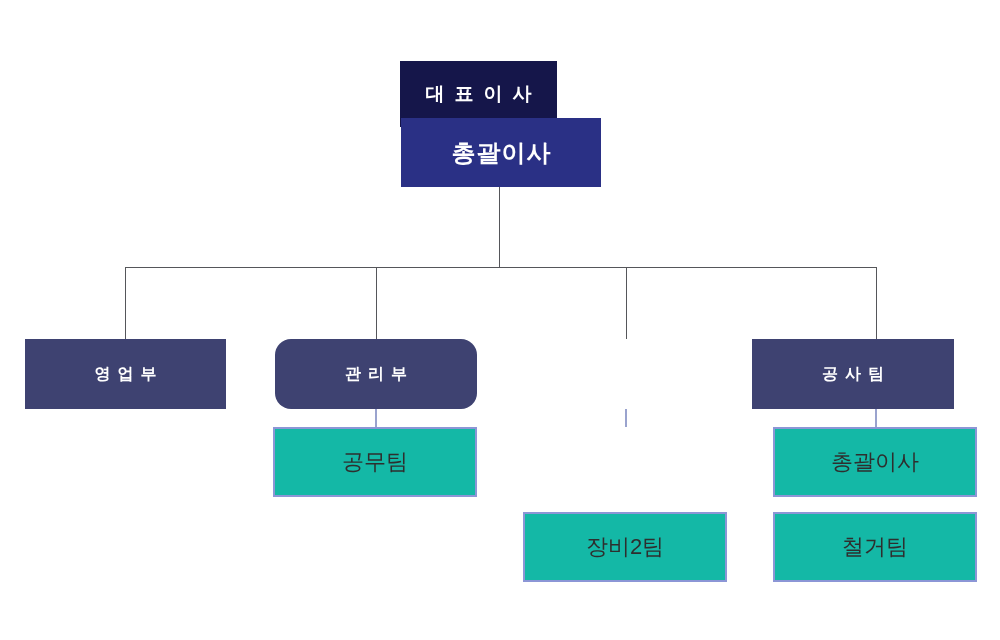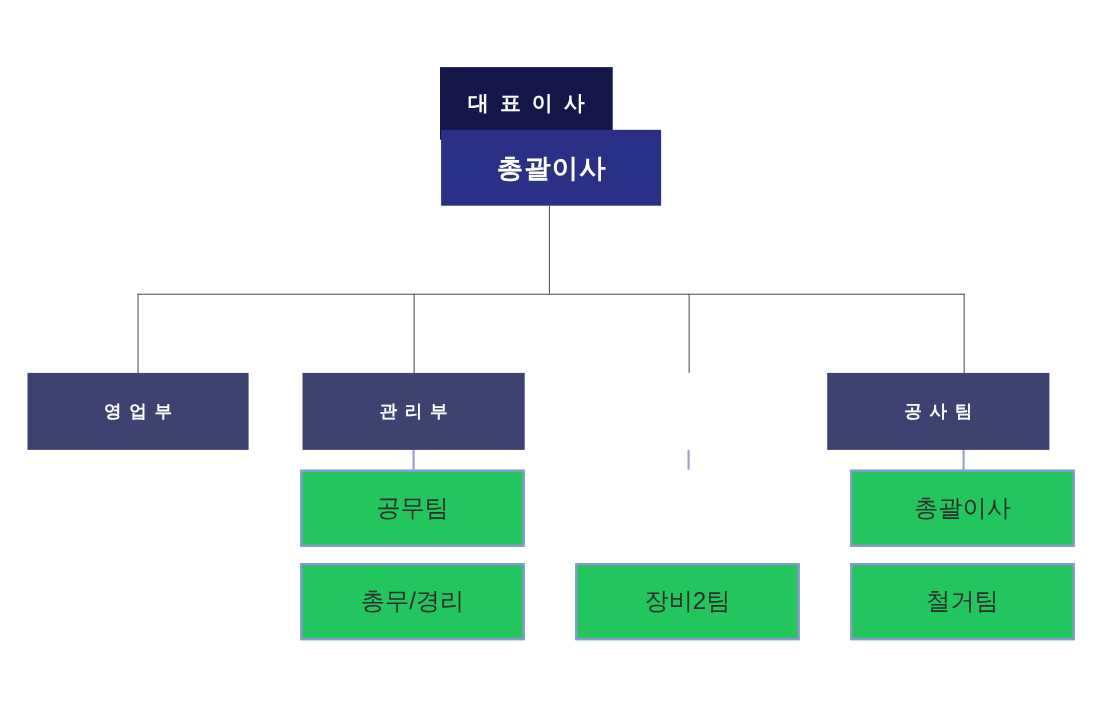--- a/index.html
+++ b/index.html
@@ -22,27 +22,27 @@
     text-align: center;
   }
 
   .solid { color: var(--box-text, #ffffff); font-weight: bold; }
 
   .root-box    { left: 400px; top: 30px;  width: 157px; height: 66px; background: var(--root-bg, #15164A); font-size: 19px; margin-top: 31px; }
   .director-box{ left: 401px; top: 118px; width: 200px; height: 69px; background: var(--director-bg, #2A3085); font-size: 24px; }
   .dept-box    { top: 339px; height: 70px; background: var(--dept-bg, #3E4271); font-size: 16px; }
 
   .dept-sales        { left: 25px;  width: 201px; }
-  .dept-admin        { left: 275px; width: 202px; }
+  .dept-admin        { left: 275px; width: 202px; border-radius: 16px; }
   .dept-equipment    { left: 525px; width: 202px; }
   .dept-construction { left: 752px; width: 202px; }
 
   .team-box {
     width: 204px; height: 70px;
-    background: #22c55e;
+    background: #14b8a6;
     border: 2px solid var(--team-border, #8C96D6);
     color: var(--team-text, #2E2E2E);
     font-size: 22px;
     font-weight: 500;
   }
   .row1 { top: 427px; }
   .row2 { top: 512px; }
   .col-admin        { left: 273px; }
   .col-equipment    { left: 523px; }
   .col-construction { left: 773px; }
@@ -105,23 +105,20 @@
   <div class="box solid dept-box dept-admin">
     <span class="ls-mid">관리부</span>
   </div>
   <div class="box solid dept-box dept-construction">
     <span class="ls-mid">공사팀</span>
   </div>
 
   <div class="box team-box row1 col-admin">
     <span>공무팀</span>
   </div>
-  <div class="box team-box row2 col-admin">
-    <span>총무/경리</span>
-  </div>
 
   <div class="box team-box row2 col-equipment">
     <span>장비2팀</span>
   </div>
 
   <div class="box team-box row1 col-construction">
     <span>총괄이사</span>
   </div>
   <div class="box team-box row2 col-construction">
     <span>철거팀</span>

